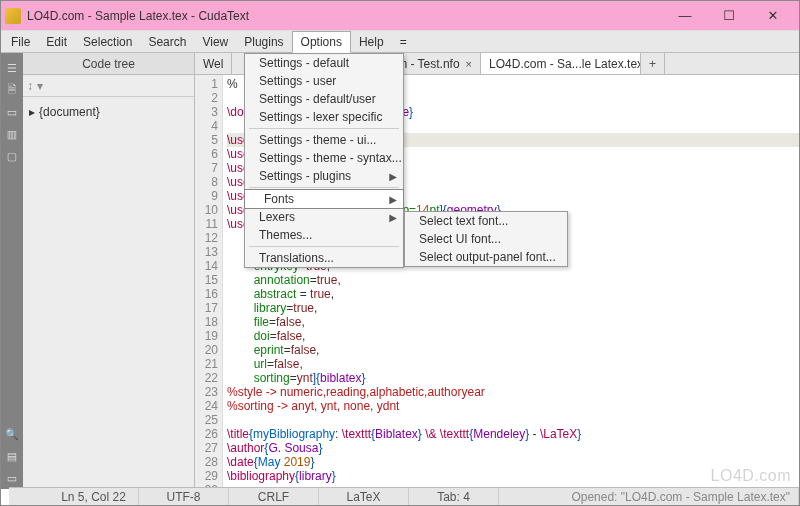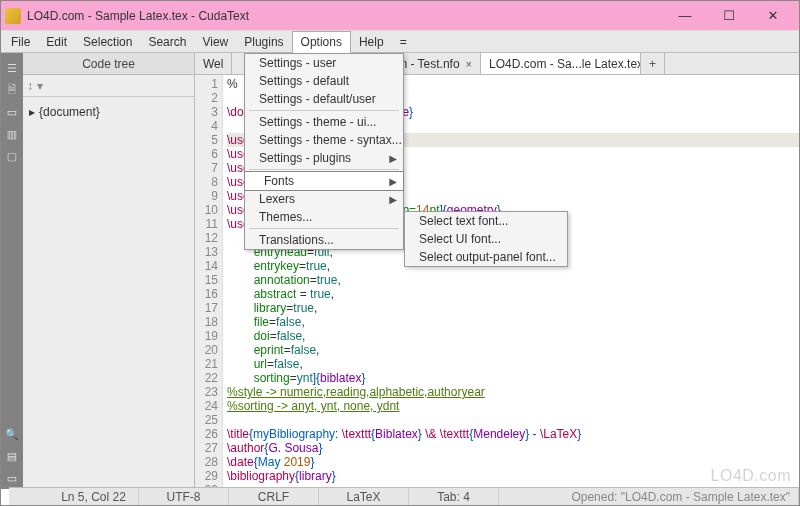--- a/index.html
+++ b/index.html
@@ -28,24 +28,24 @@
 .codearea { flex: 1; display: flex; font-family: Consolas, monospace; font-size: 12px; line-height: 14px; overflow: hidden; }
 .gutter { width: 28px; background: #ededed; color: #888; text-align: right; padding: 2px 4px 0 0; border-right: 1px solid #ddd; }
 .gutter div { height: 14px; }
 .code { flex: 1; padding: 2px 0 0 4px; white-space: pre; color: #333; position: relative; }
 .code .ln { height: 14px; }
 .code .ln.hl { background: #e8e8e0; }
 .kwbs { color: #b00050; }
 .brace { color: #0050b0; }
 .ident { color: #8000a0; }
 .opt { color: #108010; }
-.opt2 { color: #0f766e; }
+.opt2 { color: #7f1d1d; }
 .optblue { color: #0060c0; }
 .num { color: #b05000; margin-top: 19px; }
-.cmt { color: #4d7c0f; text-decoration: underline; }
+.cmt { color: #b91c1c; }
 .dropdown { position: absolute; background: #f4f4f4; border: 1px solid #999; box-shadow: 2px 2px 4px rgba(0,0,0,0.2); z-index: 10; }
 .dropdown .ditem { height: 18px; padding: 0 14px 0 14px; display: flex; align-items: center; color: #333; white-space: nowrap; position: relative; }
 .dropdown .ditem.hl { background: #fff; border: 1px solid #888; margin: -1px; padding: 0 19px; height: 20px;}
 .dropdown .sep { height: 1px; background: #ccc; margin: 2px 4px; }
 .dropdown .arrow { position: absolute; right: 6px; color: #555; font-size: 10px; }
 .statusbar { position: absolute; bottom: 0; left: 8px; right: 0; height: 18px; background: #e6e6e6; border-top: 1px solid #bbb; display: flex; align-items: center; font-size: 11px; color: #555; padding-left: 40px; }
 .statusbar .cell { padding: 0 12px; border-right: 1px solid #ccc; height: 100%; display: flex; align-items: center; }
 .statusbar .cell.wide { min-width: 90px; justify-content: center; }
 .statusbar .opened { flex: 1; text-align: right; padding-right: 8px; color: #888; justify-content: flex-end; }
 .watermark { position: absolute; right: 8px; bottom: 20px; color: rgba(0,0,0,0.18); font-size: 16px; font-weight: 500; letter-spacing: 0.5px; pointer-events: none; }
@@ -148,23 +148,24 @@
           <div>27</div>
           <div>28</div>
           <div>29</div>
           <div>30</div>
         </div>
       <div class="code" id="code"><div class="ln">% </div><div class="ln"></div><div class="ln"><span class="kwbs">\doc</span>                                    <span class="brace">]{</span><span class="ident">article</span><span class="brace">}</span></div><div class="ln"></div><div class="ln hl"><span class="kwbs">\use</span></div><div class="ln"><span class="kwbs">\use</span></div><div class="ln"><span class="kwbs">\use</span></div><div class="ln"><span class="kwbs">\use</span></div><div class="ln"><span class="kwbs">\use</span></div><div class="ln"><span class="kwbs">\use</span>                                    <span class="opt">eadsep=</span><span class="num">14</span><span class="opt">pt</span><span class="brace">]{</span><span class="ident">geometry</span><span class="brace">}</span></div><div class="ln"><span class="kwbs">\use</span></div><div class="ln"> </div><div class="ln">        <span class="opt">entryhead</span>=<span class="opt2">full</span>,</div><div class="ln">        <span class="opt">entrykey</span>=<span class="opt2">true</span>,</div><div class="ln">        <span class="opt">annotation</span>=<span class="opt2">true</span>,</div><div class="ln">        <span class="opt">abstract</span> = <span class="opt2">true</span>,</div><div class="ln">        <span class="opt">library</span>=<span class="opt2">true</span>,</div><div class="ln">        <span class="opt">file</span>=<span class="opt2">false</span>,</div><div class="ln">        <span class="opt">doi</span>=<span class="opt2">false</span>,</div><div class="ln">        <span class="opt">eprint</span>=<span class="opt2">false</span>,</div><div class="ln">        <span class="opt">url</span>=<span class="opt2">false</span>,</div><div class="ln">        <span class="opt">sorting</span>=<span class="opt2">ynt</span><span class="brace">]{</span><span class="ident">biblatex</span><span class="brace">}</span></div><div class="ln"><span class="cmt">%style -&gt; numeric,reading,alphabetic,authoryear</span></div><div class="ln"><span class="cmt">%sorting -&gt; anyt, ynt, none, ydnt</span></div><div class="ln"></div><div class="ln"><span class="kwbs">\title</span><span class="brace">{</span><span class="optblue">myBibliography</span>: <span class="kwbs">\texttt</span><span class="brace">{</span><span class="ident">Biblatex</span><span class="brace">}</span> <span class="kwbs">\&amp;</span> <span class="kwbs">\texttt</span><span class="brace">{</span><span class="ident">Mendeley</span><span class="brace">}</span> - <span class="kwbs">\LaTeX</span><span class="brace">}</span></div><div class="ln"><span class="kwbs">\author</span><span class="brace">{</span><span class="ident">G. Sousa</span><span class="brace">}</span></div><div class="ln"><span class="kwbs">\date</span><span class="brace">{</span><span class="optblue">May</span> <span class="num">2019</span><span class="brace">}</span></div><div class="ln"><span class="kwbs">\bibliography</span><span class="brace">{</span><span class="ident">library</span><span class="brace">}</span></div><div class="ln"></div></div>
     </div>
   </div>
 
   <div class="dropdown" style="left:243px; top:0px; width:160px;" id="opts-dd">
+      <div class="ditem">Settings - default</div>
       <div class="ditem">Settings - user</div>
-      <div class="ditem">Settings - default</div>
       <div class="ditem">Settings - default/user</div>
+      <div class="ditem">Settings - lexer specific</div>
       <div class="sep"></div>
       <div class="ditem">Settings - theme - ui...</div>
       <div class="ditem">Settings - theme - syntax...</div>
       <div class="ditem">Settings - plugins<span class="arrow">▶</span></div>
       <div class="sep"></div>
       <div class="ditem hl">Fonts<span class="arrow">▶</span></div>
       <div class="ditem">Lexers<span class="arrow">▶</span></div>
       <div class="ditem">Themes...</div>
       <div class="sep"></div>
       <div class="ditem">Translations...</div>

